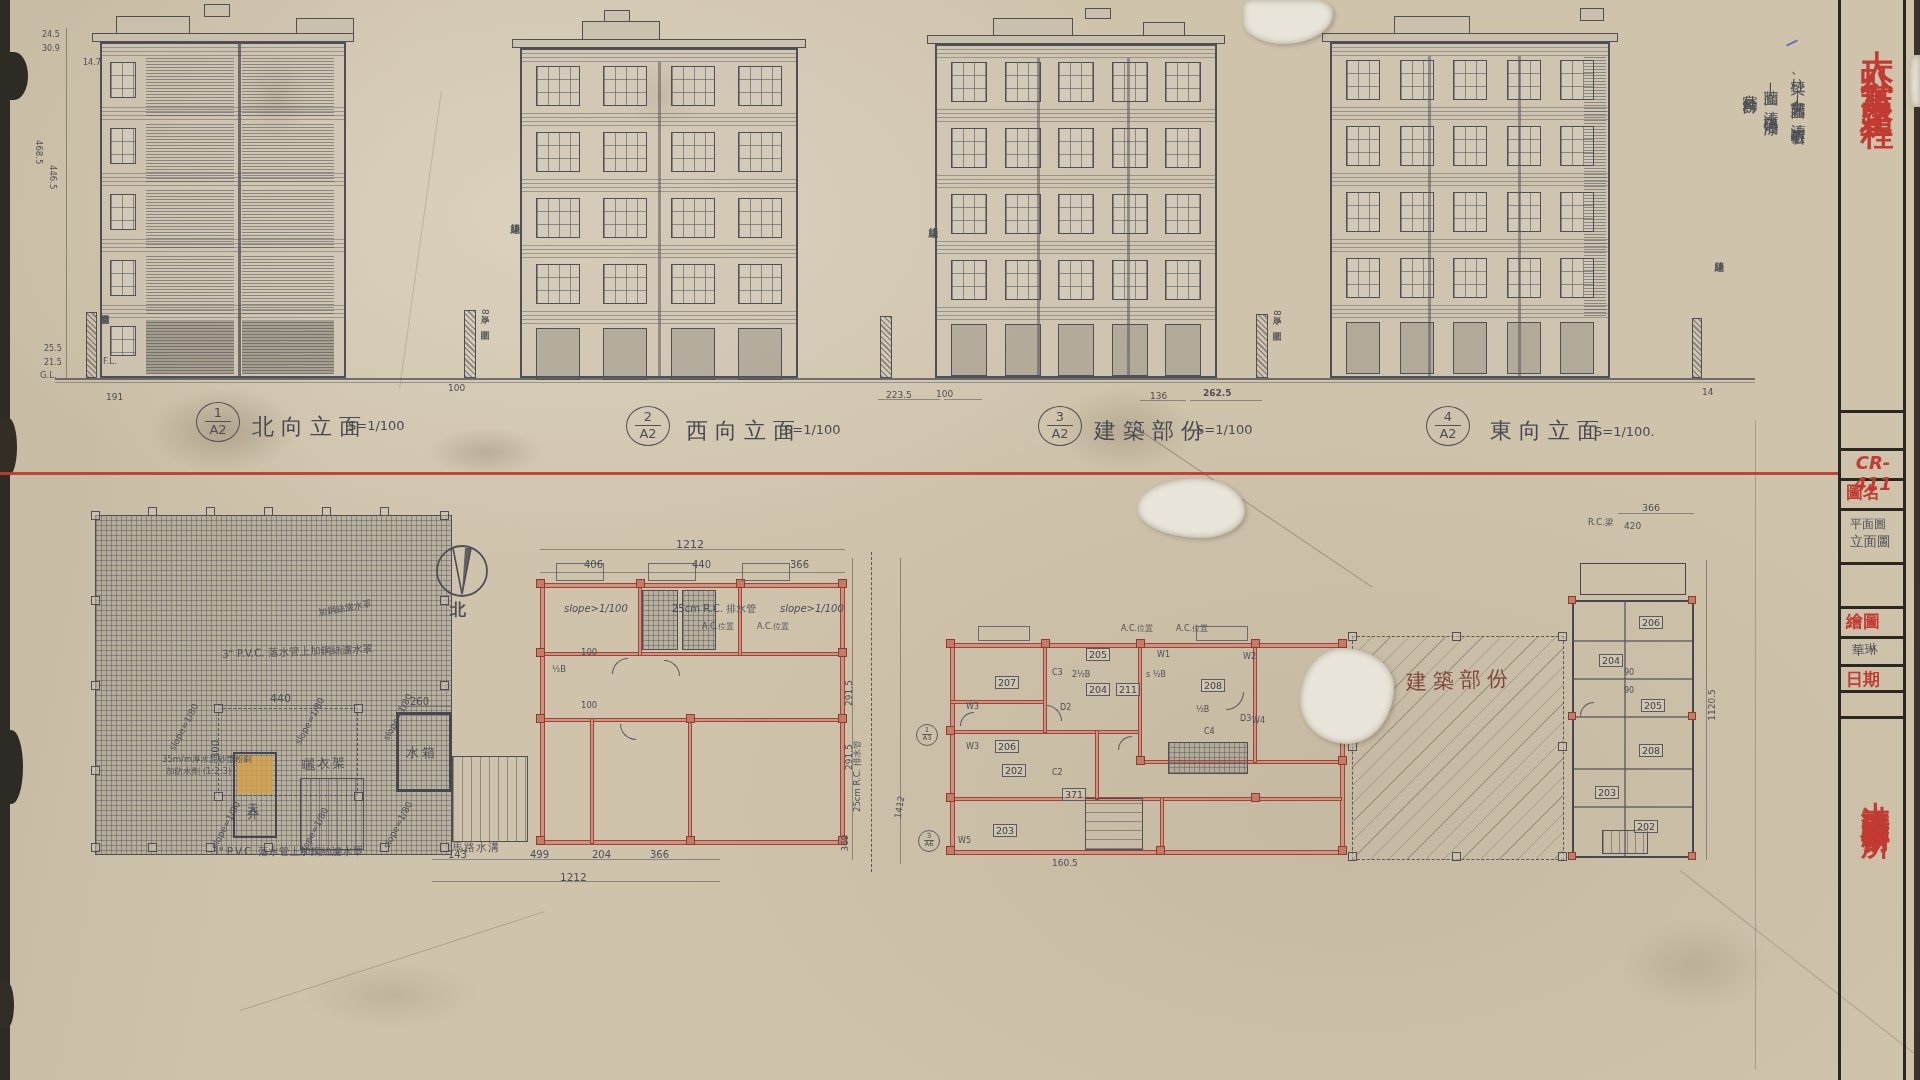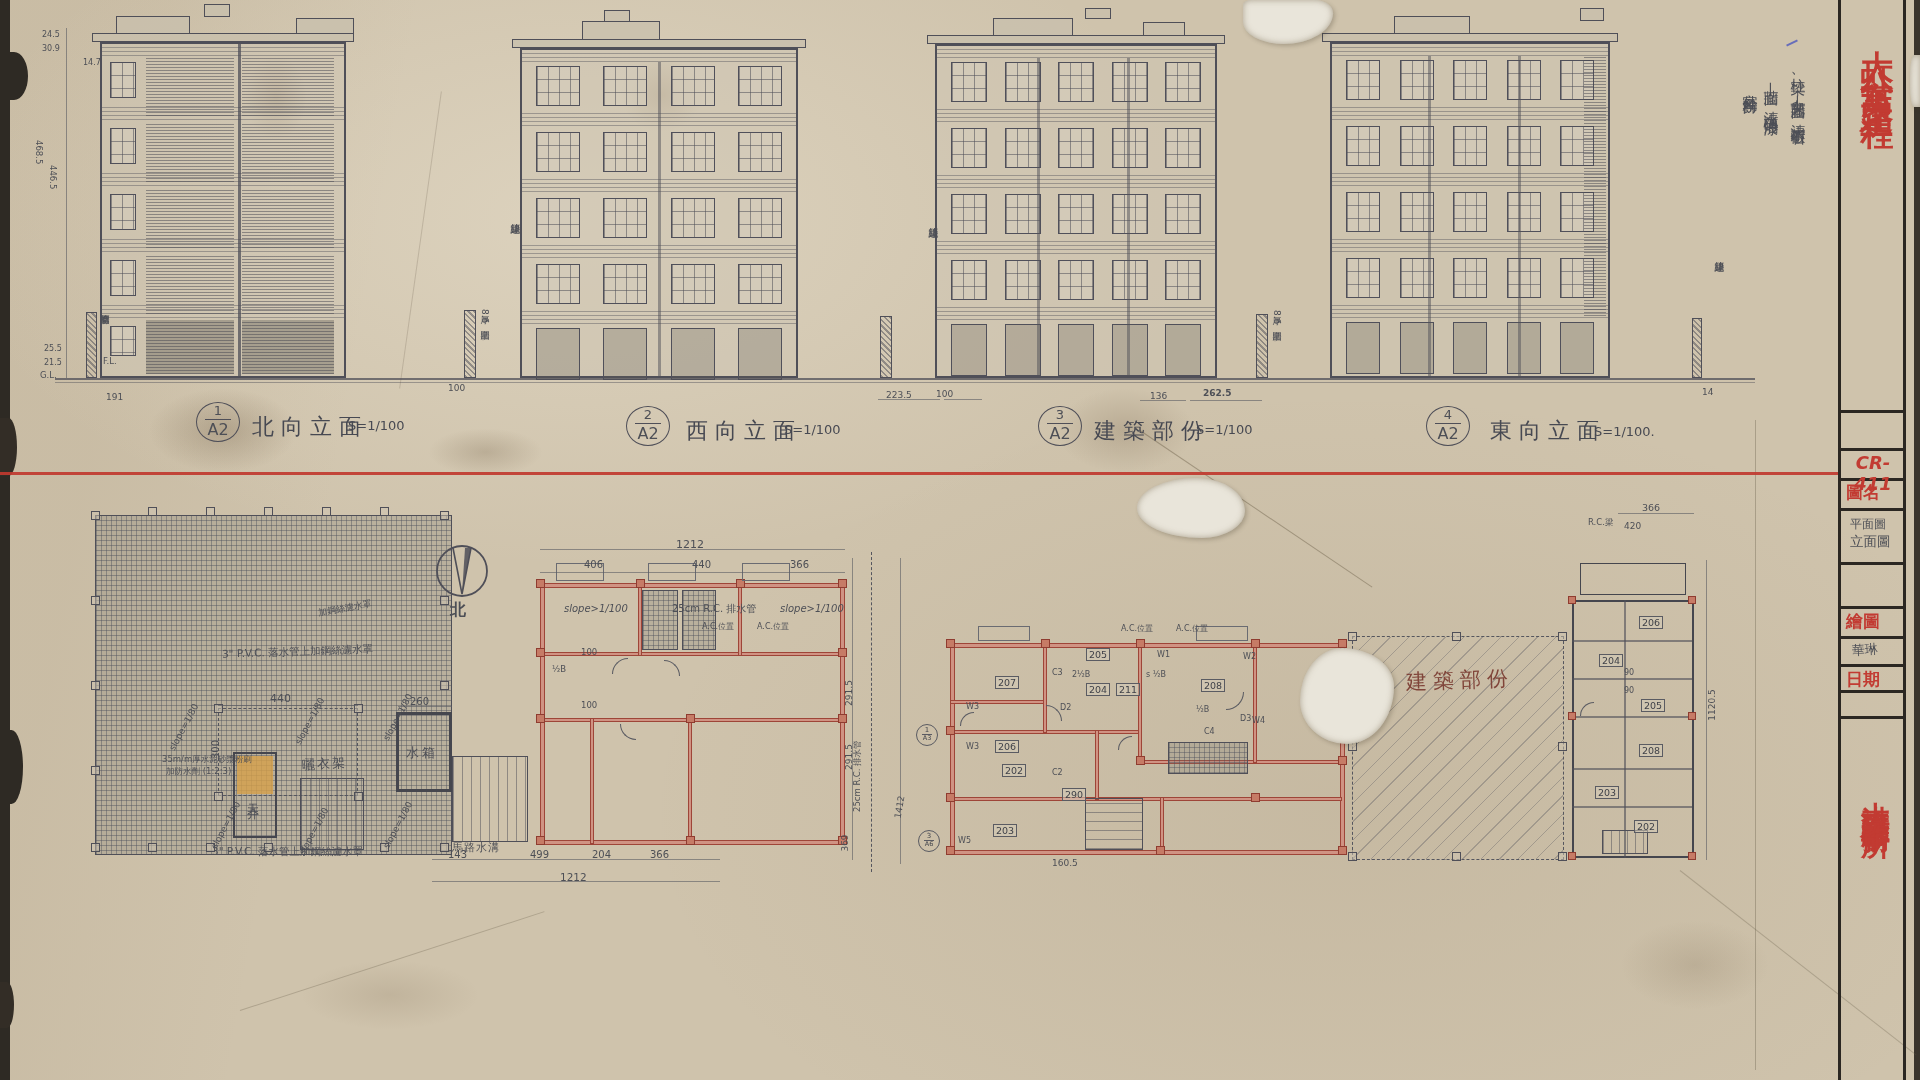--- a/index.html
+++ b/index.html
@@ -24,21 +24,21 @@
   .wingrid{background-image:linear-gradient(90deg, rgba(79,79,88,.55) 1px, rgba(0,0,0,0) 1px),linear-gradient(0deg, rgba(79,79,88,.55) 1px, rgba(0,0,0,0) 1px);background-size:11px 13px;}
   .line{background:#4f4f58;opacity:.75;}
   .dimline{background:#5a5b62;opacity:.6;}
   .rwall{background:#d09383;border:1px solid #9e4538;}
   .rcol{background:#c67b66;border:1.2px solid #8f3c30;}
   .pcol{border:1.2px solid #4f4f58;background:rgba(205,196,178,.5);}
   .tile{background-image:linear-gradient(90deg, rgba(80,84,94,.45) 1px, rgba(0,0,0,0) 1px),linear-gradient(0deg, rgba(80,84,94,.45) 1px, rgba(0,0,0,0) 1px);background-size:5px 5px;background-color:rgba(120,118,112,.25);border:1px solid #4f4f58;}
   .rbox{border:1px solid #5a5b62;font-size:9.5px;color:#3f4148;padding:0 2px;background:rgba(212,202,184,.55);white-space:nowrap;}
   .elabel{display:flex;flex-direction:column;align-items:center;justify-content:center;border-radius:50%;border:1.5px solid #4f4f58;width:44px;height:40px;color:#4d4f56;background:rgba(0,0,0,0);}
   .elabel .n{font-size:13px;border-bottom:1px solid #4f4f58;padding:0 9px;line-height:1.15;}
-  .elabel .sh{font-size:16px;line-height:1.2;}
+  .elabel .sh{font-size:13px;line-height:1.2;}
   .ename{font-size:22px;letter-spacing:7px;color:#474952;font-weight:500;}
   .escale{font-size:13px;color:#474952;}
   .fence{border:1px solid #4f4f58;background:repeating-linear-gradient(45deg, rgba(79,79,88,.5) 0 1.5px, rgba(0,0,0,0) 1.5px 4px);}
   .stair{border:1.5px solid #4f4f58;}
   .arc{border:1px solid #5a5b62;border-right:none;border-bottom:none;border-top-left-radius:100%;}
   .refc{border:1px solid #5a5b62;border-radius:50%;width:22px;height:22px;display:flex;flex-direction:column;align-items:center;justify-content:center;color:#44464d;background:rgba(0,0,0,0);}
   .refc .rn{font-size:7px;line-height:1;border-bottom:.5px solid #5a5b62;padding:0 3px;}
   .refc .rs{font-size:6.5px;line-height:1.2;}
   .tear{background:#e9e5da;box-shadow:inset 0 0 6px rgba(120,105,80,.55), 2px 2px 4px rgba(60,50,35,.25);}
   .stain{border-radius:50%;}
@@ -466,21 +466,21 @@
 
   <span class="a t" style="left:1121px;top:623px;font-size:8px;">A.C.位置</span>
   <span class="a t" style="left:1176px;top:623px;font-size:8px;">A.C.位置</span>
   <span class="a rbox" style="left:995px;top:676px;">207</span>
   <span class="a rbox" style="left:995px;top:740px;">206</span>
   <span class="a rbox" style="left:993px;top:824px;">203</span>
   <span class="a rbox" style="left:1086px;top:648px;">205</span>
   <span class="a rbox" style="left:1086px;top:683px;">204</span>
   <span class="a rbox" style="left:1116px;top:683px;">211</span>
   <span class="a rbox" style="left:1002px;top:764px;">202</span>
-  <span class="a rbox" style="left:1062px;top:788px;">290</span>
+  <span class="a rbox" style="left:1062px;top:788px;">371</span>
   <span class="a rbox" style="left:1201px;top:679px;">208</span>
   <span class="a dim" style="left:1157px;top:650px;font-size:8px;">W1</span>
   <span class="a dim" style="left:1243px;top:652px;font-size:8px;">W2</span>
   <span class="a dim" style="left:966px;top:702px;font-size:8px;">W3</span>
   <span class="a dim" style="left:966px;top:742px;font-size:8px;">W3</span>
   <span class="a dim" style="left:1252px;top:716px;font-size:8px;">W4</span>
   <span class="a dim" style="left:958px;top:836px;font-size:8px;">W5</span>
   <span class="a dim" style="left:1052px;top:668px;font-size:8px;">C3</span>
   <span class="a dim" style="left:1052px;top:768px;font-size:8px;">C2</span>
   <span class="a dim" style="left:1204px;top:727px;font-size:8px;">C4</span>

